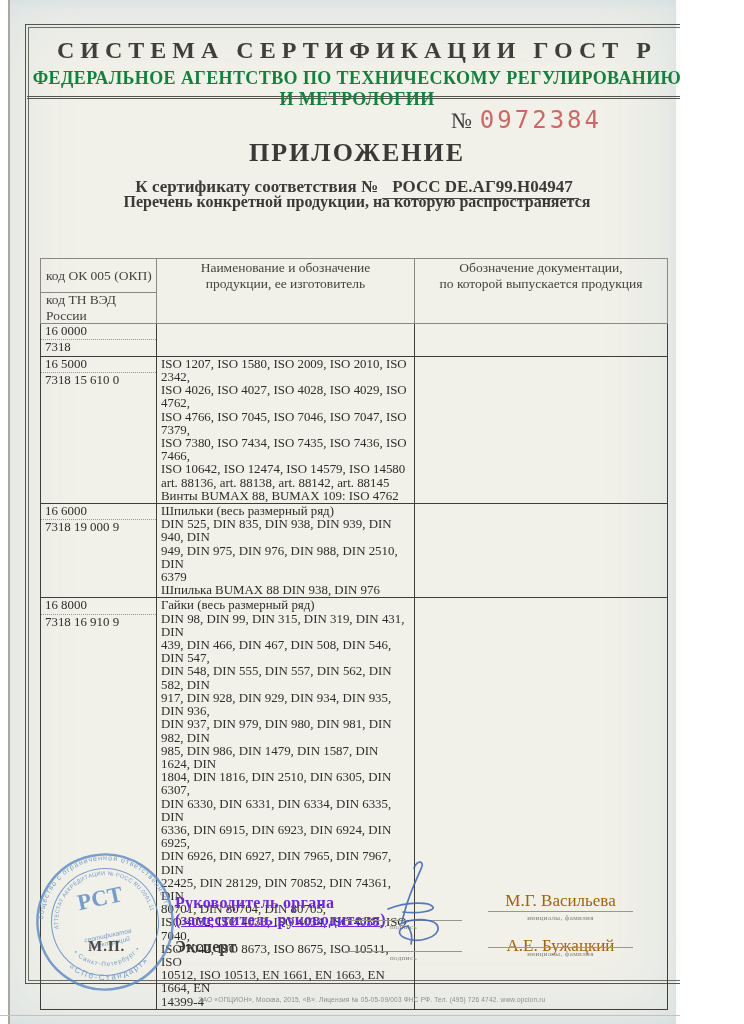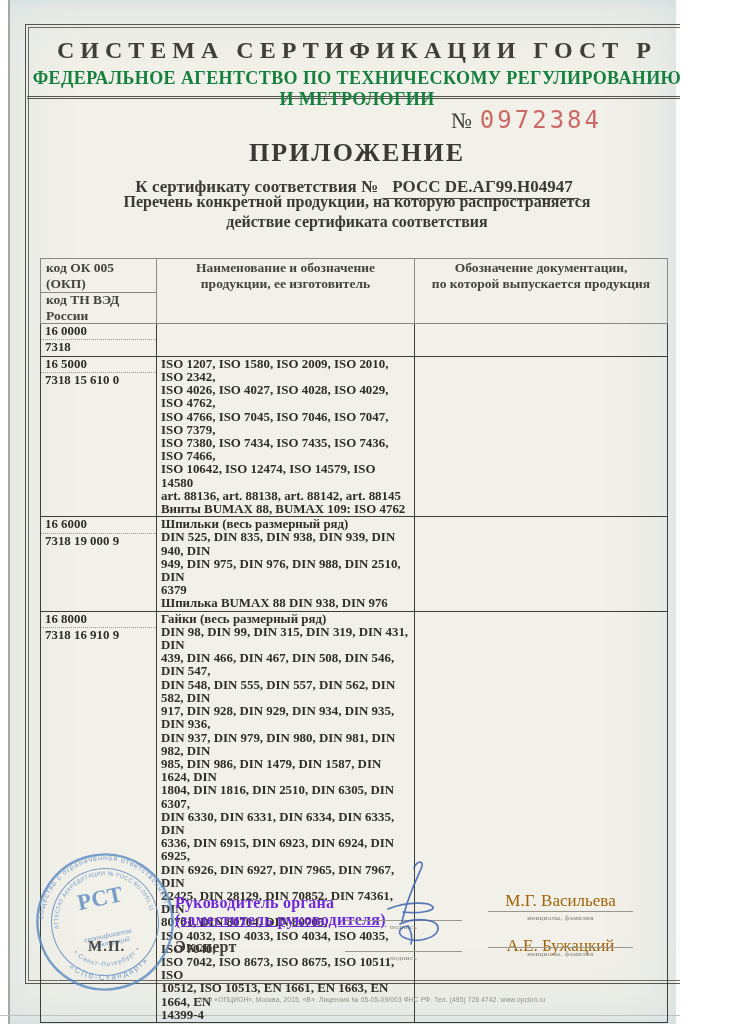--- a/index.html
+++ b/index.html
@@ -24,21 +24,21 @@
   .doc-number .nv{font-family:"DejaVu Sans Mono",monospace;font-size:24px;letter-spacing:3px;color:#c4524f;opacity:.85;}
 
   .doc-title{position:absolute;left:25px;top:138px;width:664px;text-align:center;
         font-size:26px;font-weight:bold;letter-spacing:2px;color:#3b3935;}
   .cert-line{position:absolute;left:25px;top:177px;width:664px;text-align:center;font-size:17px;font-weight:600;}
   .cert-line .cert-no{display:inline-block;padding:0 6px 1px 10px;border-bottom:1px solid #4a4843;font-weight:600;}
   .purpose{position:absolute;left:25px;top:192px;width:664px;text-align:center;
         font-size:16px;font-weight:bold;line-height:20px;color:#3b3935;}
 
   table.products{position:absolute;left:40px;top:258px;width:627px;border-collapse:collapse;table-layout:fixed;}
-  table.products td{vertical-align:top;overflow:hidden;font-weight:bold;}
+  table.products td{vertical-align:top;overflow:hidden;}
   td.hcell{border:1px solid #8a887f;vertical-align:middle;text-align:center;
         font-size:13.5px;line-height:16px;color:#45433d;}
   td.hcell-codes{border:1px solid #8a887f;padding:0;font-size:13.5px;color:#45433d;}
   .hc-top{height:33px;border-bottom:1px solid #8a887f;display:flex;align-items:center;padding-left:5px;}
   .hc-bottom{height:30px;display:flex;align-items:center;padding-left:5px;}
   td.dcell{border:1.6px solid #3f3d37;font-size:12.9px;line-height:13.2px;padding:1px 4px 0 4px;color:#2f2d29;}
   td.dcell-codes{border:1.6px solid #3f3d37;font-size:12.9px;line-height:13.4px;padding:0;color:#2f2d29;}
   .code-okp{padding:1px 2px 1px 4px;border-bottom:1px dotted #9a988f;}
   .code-tnved{padding:1px 2px 1px 4px;}
   .pre{white-space:pre-line;}
@@ -81,21 +81,20 @@
 
   <div class="doc-title">ПРИЛОЖЕНИЕ</div>
 
   <div class="cert-line">
     <span>К сертификату соответствия №</span>
     <span class="cert-no">РОСС DE.АГ99.Н04947</span>
   </div>
 
   <div class="purpose">
     <div>Перечень конкретной продукции,  на которую распространяется</div>
-    <div>действие сертификата соответствия</div>
   </div>
 
   <table class="products">
     <colgroup>
         <col style="width:116px">
         <col style="width:258px">
         <col style="width:253px">
       </colgroup>
     <tbody>
         <tr style="height:64px">

